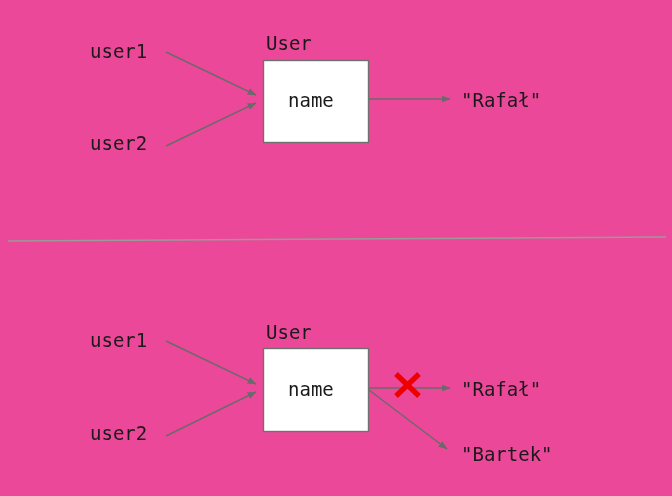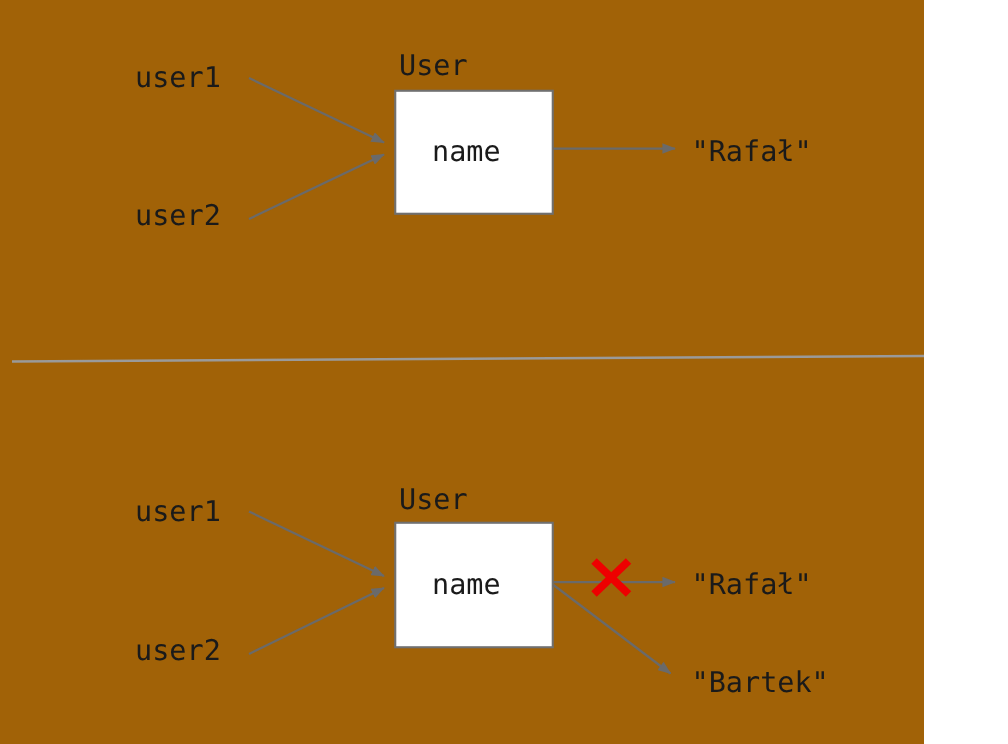--- a/index.html
+++ b/index.html
@@ -2,23 +2,23 @@
 <html><head>
 <meta charset="utf-8">
 <style>
   html, body {
     margin: 0;
     padding: 0;
     background: #ffffff;
   }
   #canvas {
     position: relative;
-    width: 616px;
+    width: 672px;
     height: 496px;
-    background: #a16207;
+    background: #ec4899;
     overflow: hidden;
     font-family: "DejaVu Sans Mono", "Liberation Mono", monospace;
   }
   svg.diagram-svg {
     position: absolute;
     left: 0;
     top: 0;
     width: 672px;
     height: 496px;
   }

